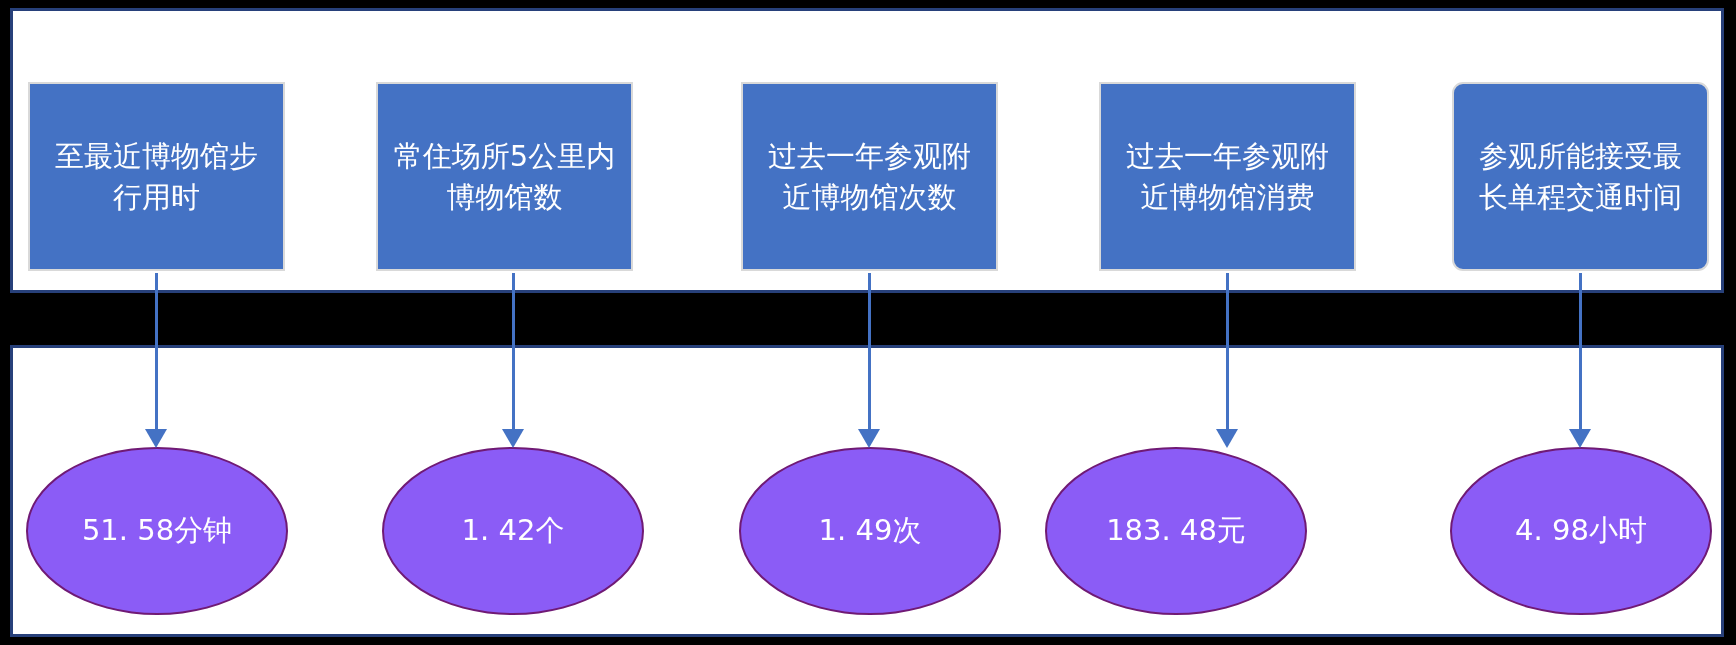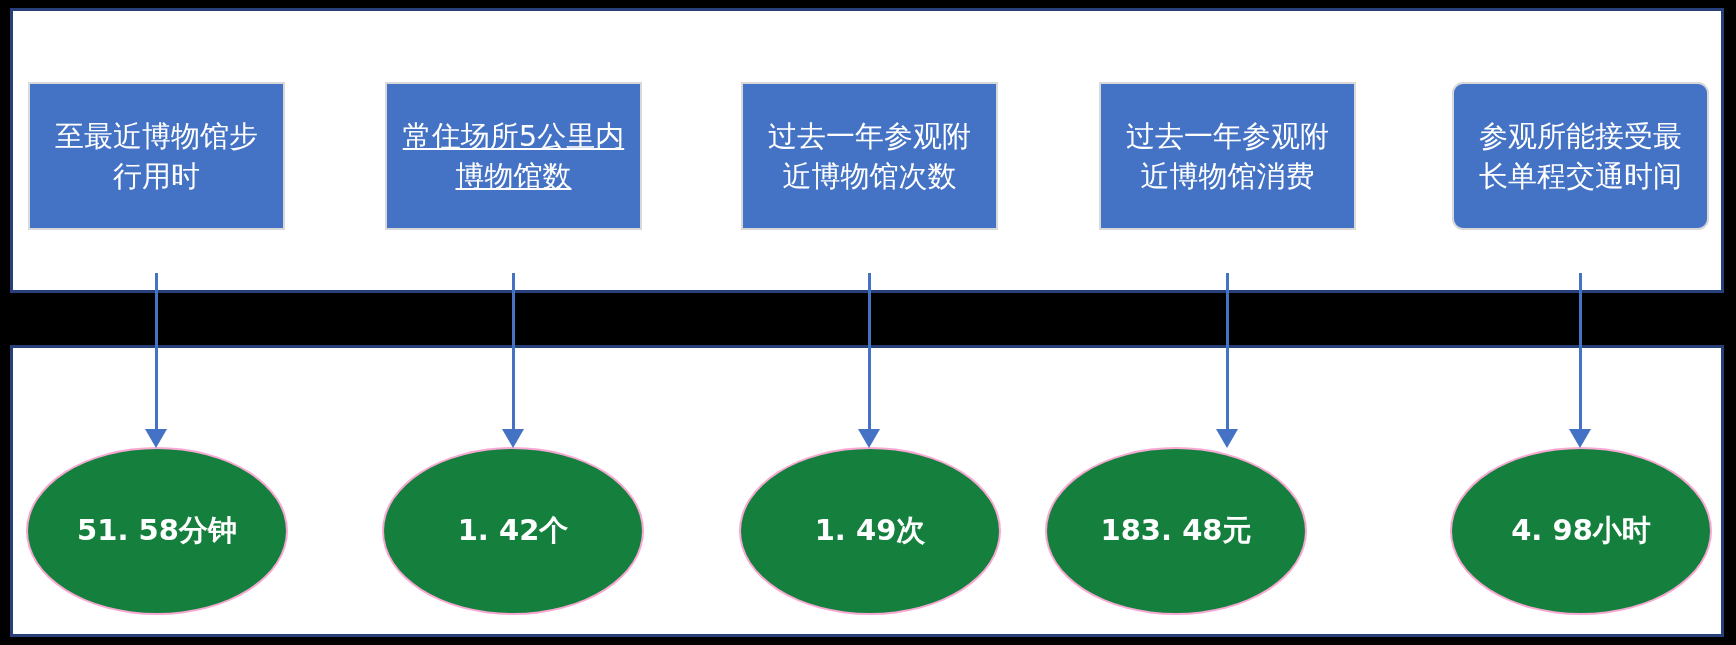--- a/index.html
+++ b/index.html
@@ -23,36 +23,36 @@
     border: 3px solid #27407a;
     box-sizing: border-box;
   }
   .panel-top    { top: 8px;   height: 285px; }
   .panel-bottom { top: 345px; height: 292px; }
 
   .indicator-box {
     position: absolute;
     top: 82px;
     width: 257px;
-    height: 148px;
+    height: 189px;
     background: #4472c4;
     border: 2px solid #d9d9d9;
     box-sizing: border-box;
     display: flex;
     align-items: center;
     justify-content: center;
     text-align: center;
     color: #ffffff;
     font-size: 29px;
     line-height: 1.38;
     white-space: pre-line;
     z-index: 3;
   }
   .col1 .indicator-box { left: 28px; }
-  .col2 .indicator-box { left: 385px; text-decoration: underline; }
+  .col2 .indicator-box { left: 376px; }
   .col3 .indicator-box { left: 741px; }
   .col4 .indicator-box { left: 1099px; }
   .col5 .indicator-box { left: 1452px; border-radius: 11px; }
 
   .arrow-line {
     position: absolute;
     top: 273px;
     width: 3px;
     height: 158px;
     background: #4472c4;
@@ -78,32 +78,31 @@
   .col2 .arrow-head { left: 502px; }
   .col3 .arrow-head { left: 858px; }
   .col4 .arrow-head { left: 1216px; }
   .col5 .arrow-head { left: 1569px; }
 
   .mean-ellipse {
     position: absolute;
     top: 447px;
     width: 262px;
     height: 168px;
-    background: #15803d;
-    border: 2px solid #f9a8d4;
+    background: #8b5cf6;
+    border: 2px solid #701a75;
     border-radius: 50%;
     box-sizing: border-box;
     display: flex;
     align-items: center;
     justify-content: center;
     text-align: center;
     color: #ffffff;
     font-size: 29px;
     z-index: 3;
-    font-weight: bold;
   }
   .col1 .mean-ellipse { left: 26px; }
   .col2 .mean-ellipse { left: 382px; }
   .col3 .mean-ellipse { left: 739px; text-align: center; }
   .col4 .mean-ellipse { left: 1045px; }
   .col5 .mean-ellipse { left: 1450px; }
 
   .section-label {
     position: absolute;
     left: 22px;

